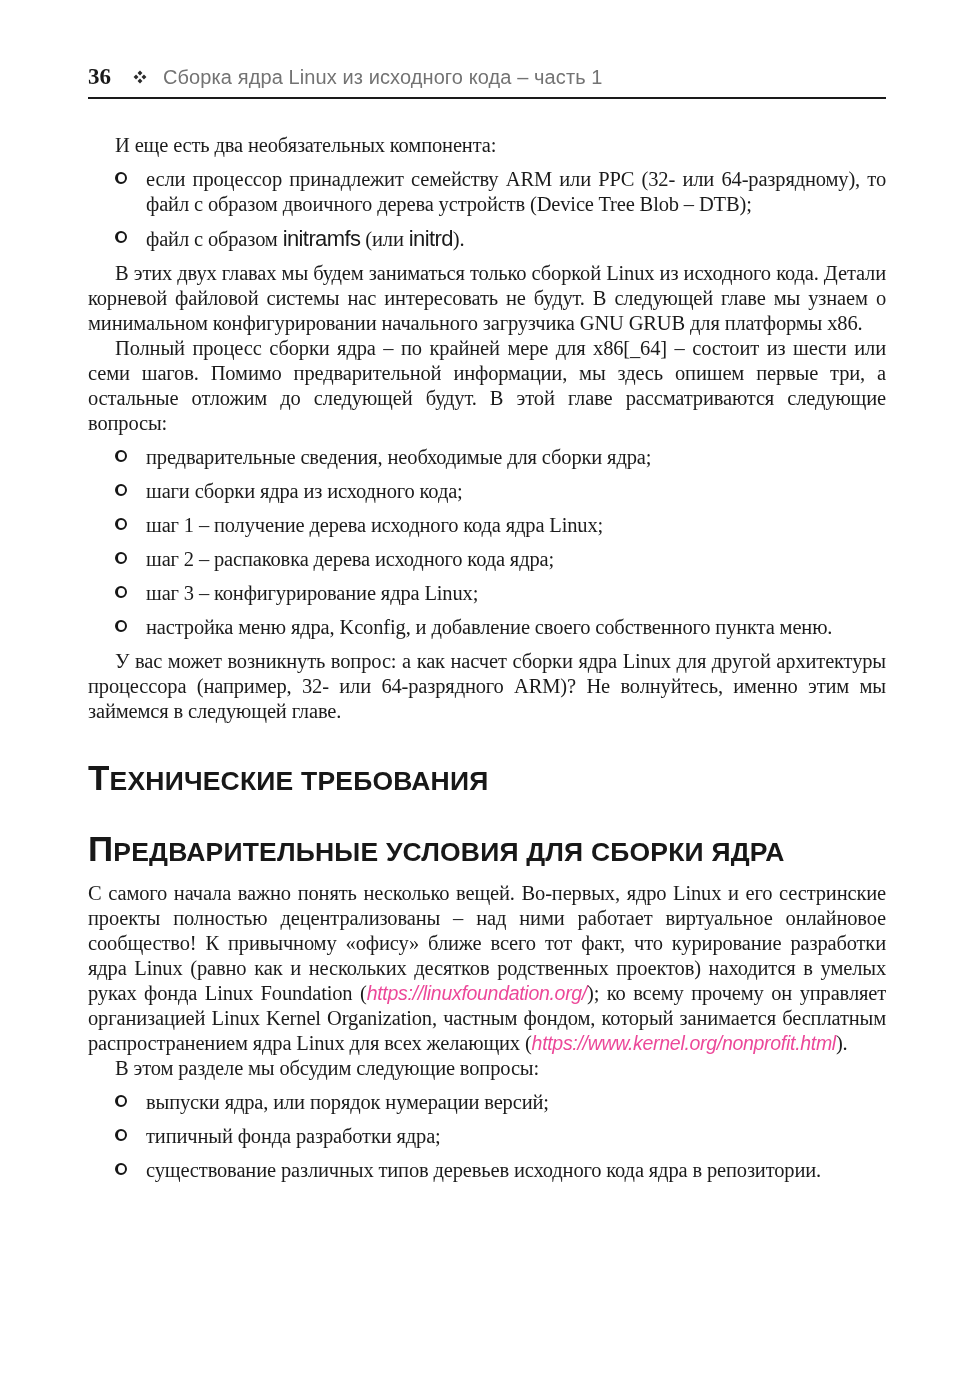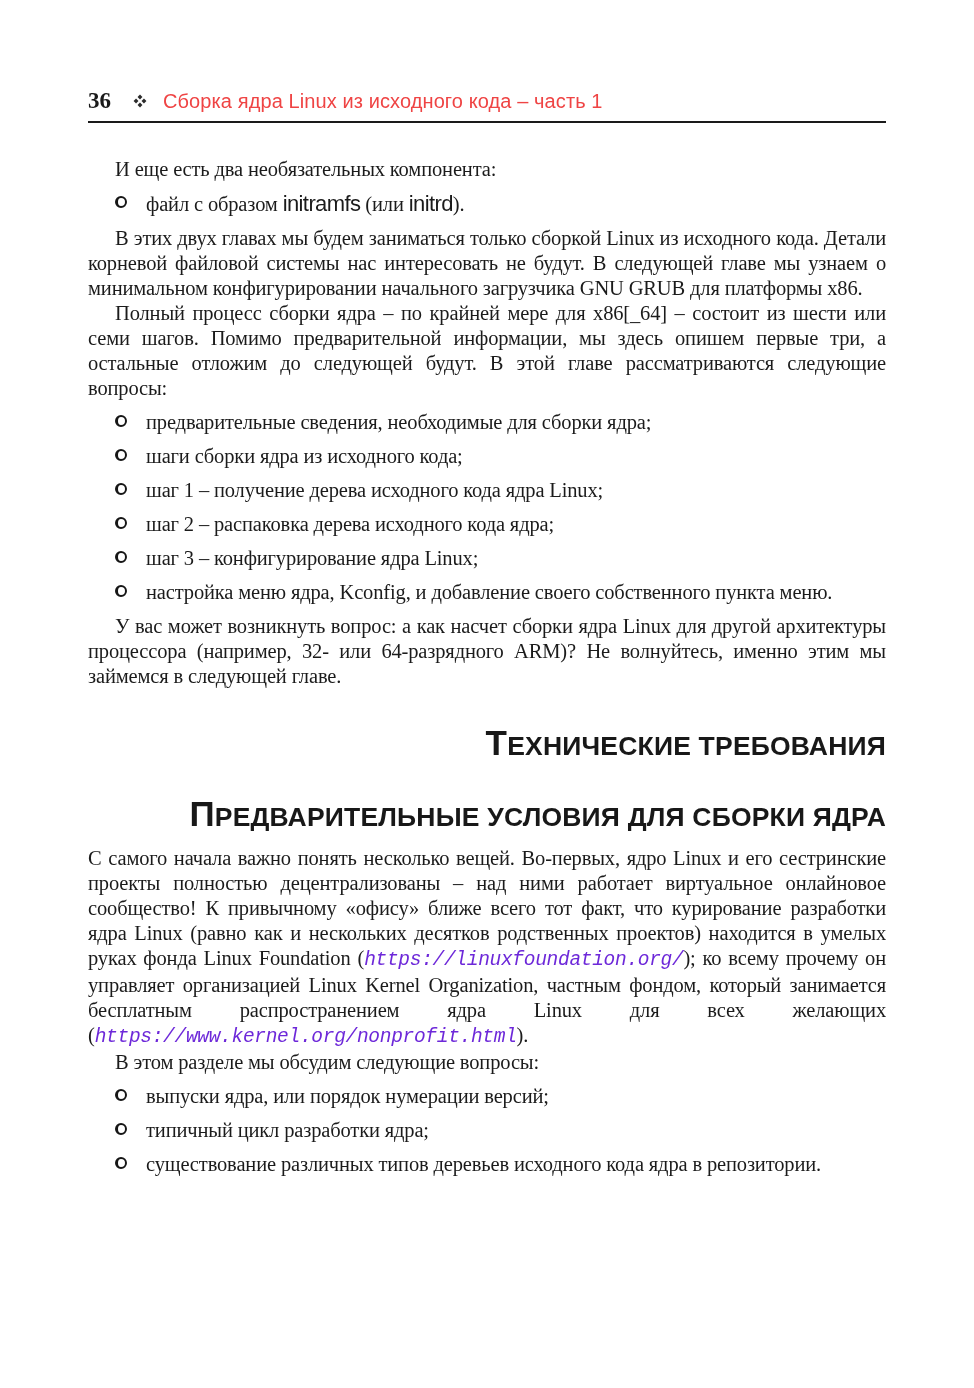--- a/index.html
+++ b/index.html
@@ -3,21 +3,21 @@
 <meta charset="utf-8">
 <style>
   html, body { margin: 0; padding: 0; background: #e8e8e8; }
   .page {
     position: relative;
     width: 974px;
     height: 1388px;
     margin: 0 auto;
     background: #ffffff;
     box-sizing: border-box;
-    padding: 88px 88px 40px 88px;
+    padding: 64px 88px 40px 88px;
     overflow: hidden;
     color: #1b1b1b;
   }
 
   
   .running-head {
     display: flex;
     align-items: baseline;
     font-family: "Liberation Sans", sans-serif;
   }
@@ -28,21 +28,21 @@
     color: #1a1a1a;
   }
   .ornament {
     width: 14px; height: 14px;
     margin: 0 16px 0 22px;
     align-self: center;
     flex: none;
   }
   .running-title {
     font-size: 20px;
-    color: #ef4444;
+    color: #737373;
     letter-spacing: 0.1px;
   }
   .head-rule {
     border: none;
     border-top: 2.6px solid #1a1a1a;
     margin: 7px 0 0 0;
   }
 
   
   .body {
@@ -56,22 +56,22 @@
   .first { margin-top: 34px; }
   .indent { text-indent: 27px; }
 
   .mono {
     font-family: Liberation Sans, sans-serif;
     font-size: 22px;
     letter-spacing: -0.6px;
   }
 
   a.url {
-    color: #6d28d9;
-    font-family: Liberation Mono, monospace;
+    color: #ec4899;
+    font-family: Liberation Sans, sans-serif;
     font-style: italic;
     font-size: 19.5px;
     text-decoration: none;
     letter-spacing: -0.3px;
     margin-top: 20px;
   }
 
   
   ul.bullets {
     list-style: none;
@@ -105,21 +105,20 @@
   }
 
   
   h2.section {
     font-family: "Liberation Sans", sans-serif;
     font-weight: 700;
     color: #181818;
     margin: 36px 0 15px 0;
     line-height: 1;
     letter-spacing: 0.2px;
-    text-align: right;
   }
   h2.section .cap  { font-size: 35px; }
   h2.section .caps { font-size: 26.5px; text-transform: uppercase; }
 </style>
 </head>
 <body>
 
 <div class="page">
 
   <header class="running-head">
@@ -132,20 +131,24 @@
     </svg>
     <span class="running-title">Сборка ядра Linux из исходного кода – часть 1</span>
   </header>
   <hr class="head-rule">
 
   <p class="body indent first">И еще есть два необязательных компонента:</p>
 
   <ul class="bullets">
     <li>
       <span class="marker"></span>
+      <span class="li-body">если процессор принадлежит семейству ARM или PPC (32- или 64-разрядному), то файл с образом двоичного дерева устройств (Device Tree Blob – DTB);</span>
+    </li>
+    <li>
+      <span class="marker"></span>
       <span class="li-body"><span>файл с образом </span><code class="mono">initramfs</code><span> (или </span><code class="mono">initrd</code><span>).</span></span>
     </li>
   </ul>
 
   <p class="body indent">В этих двух главах мы будем заниматься только сборкой Linux из исходного кода. Детали корневой файловой системы нас интересовать не будут. В следующей главе мы узнаем о минимальном конфигурировании начального загрузчика GNU GRUB для платформы x86.</p>
   <p class="body indent">Полный процесс сборки ядра – по крайней мере для x86[_64] – состоит из шести или семи шагов. Помимо предварительной информации, мы здесь опишем первые три, а остальные отложим до следующей будут. В этой главе рассматриваются следующие вопросы:</p>
 
   <ul class="bullets">
     <li>
       <span class="marker"></span>
@@ -184,21 +187,21 @@
 
   <p class="body indent">В этом разделе мы обсудим следующие вопросы:</p>
 
   <ul class="bullets">
     <li>
       <span class="marker"></span>
       <span class="li-body">выпуски ядра, или порядок нумерации версий;</span>
     </li>
     <li>
       <span class="marker"></span>
-      <span class="li-body">типичный цикл разработки ядра;</span>
+      <span class="li-body">типичный фонда разработки ядра;</span>
     </li>
     <li>
       <span class="marker"></span>
       <span class="li-body">существование различных типов деревьев исходного кода ядра в репозитории.</span>
     </li>
   </ul>
 
 </div>
 
 </body></html>

